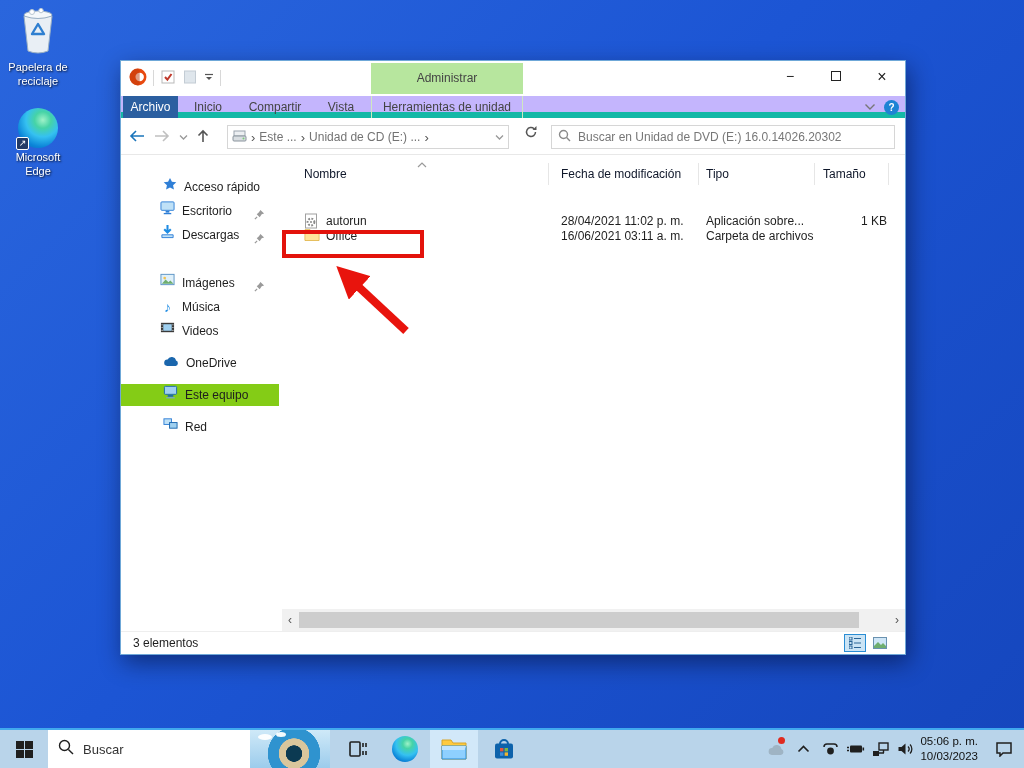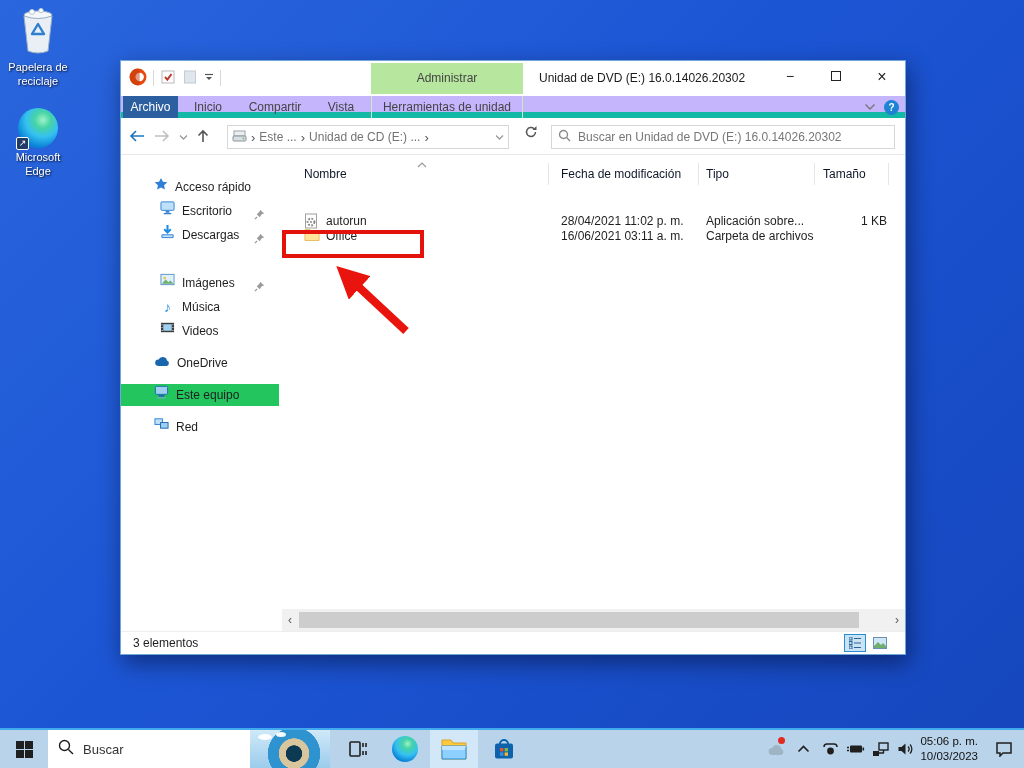--- a/index.html
+++ b/index.html
@@ -53,23 +53,23 @@
   .refresh-btn { position:absolute; left:398px; top:6px; width:24px; height:24px; text-align:center; }
   .search-box { position:absolute; left:430px; top:6px; width:344px; height:24px; border:1px solid #d6d6d6;
     display:flex; align-items:center; padding:0 6px; gap:7px; }
   .search-box input { border:none; outline:none; width:100%; font-size:12px; font-family:"Liberation Sans",sans-serif; color:#333; background:transparent; }
   .search-box input::placeholder { color:#777; opacity:1; }
 
   
   .sidebar { position:absolute; left:0; top:94px; width:160px; bottom:23px; background:#fff; }
   .snode { position:absolute; left:0; width:158px; height:22px; line-height:22px; display:flex; align-items:center; gap:7px; }
   .snode .lbl { white-space:nowrap; }
-  .snode.root { padding-left:33px; }
+  .snode.root { padding-left:42px; }
   .snode.child { padding-left:39px; }
-  .snode.selected { background:#22c55e; }
+  .snode.selected { background:#84cc16; }
   .pin { position:absolute; right:14px; top:5px; }
 
   
   .filepane { position:absolute; left:160px; top:94px; right:0; bottom:45px; background:#fff; }
   .sortcaret { position:absolute; left:136px; top:2px; }
   .hdr { position:absolute; top:8px; height:22px; line-height:22px; color:#0f172a; font-size:12px; white-space:nowrap; }
   .hdr-divider { position:absolute; top:8px; height:22px; width:1px; background:#e6e6e6; }
   .frow { position:absolute; left:0; right:0; height:21px; }
   .frow .fic { position:absolute; left:23px; top:2px; }
   .frow .fname { position:absolute; left:45px; top:0; line-height:21px; white-space:nowrap; }
@@ -162,21 +162,20 @@
       </span>
       <span>
         <svg width="10" height="10" viewBox="0 0 10 10">
             <path d="M1 2.5h8" stroke="#555" stroke-width="1.2"></path>
             <path d="M2 5l3 3 3-3z" fill="#555"></path>
           </svg>
       </span>
       <span class="sep"></span>
     </div>
     <div class="admin-box">Administrar</div>
-    <div class="win-title">Unidad de DVD (E:) 16.0.14026.20302</div>
     <div class="win-controls">
       <div class="wc">−</div>
       <div class="wc wc-max"><i></i></div>
       <div class="wc" style="font-size:16px;">×</div>
     </div>
   </div>
 
   <div class="tabsrow">
     <div class="tab tab-archivo">Archivo</div>
     <div class="tab tab-inicio">Inicio</div>

